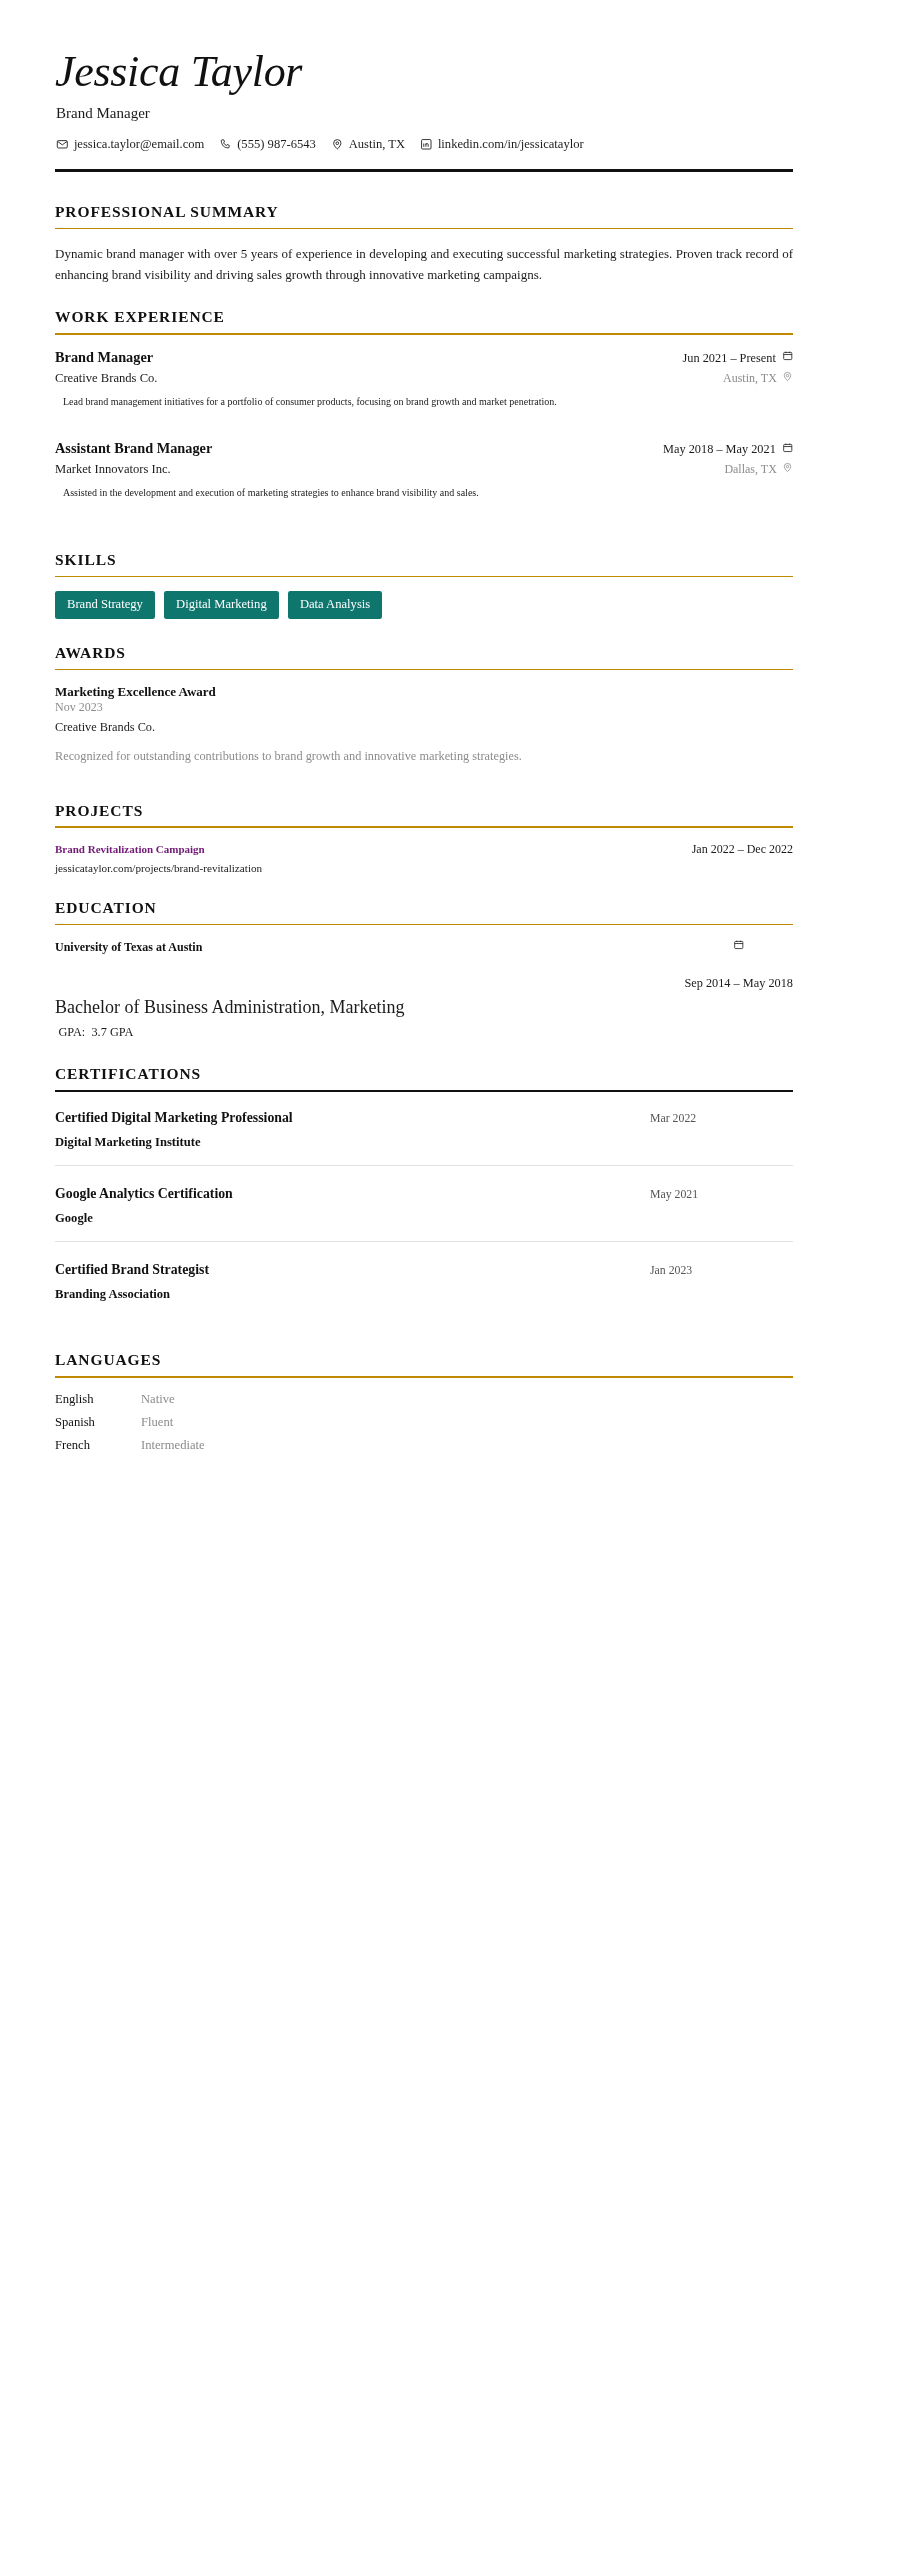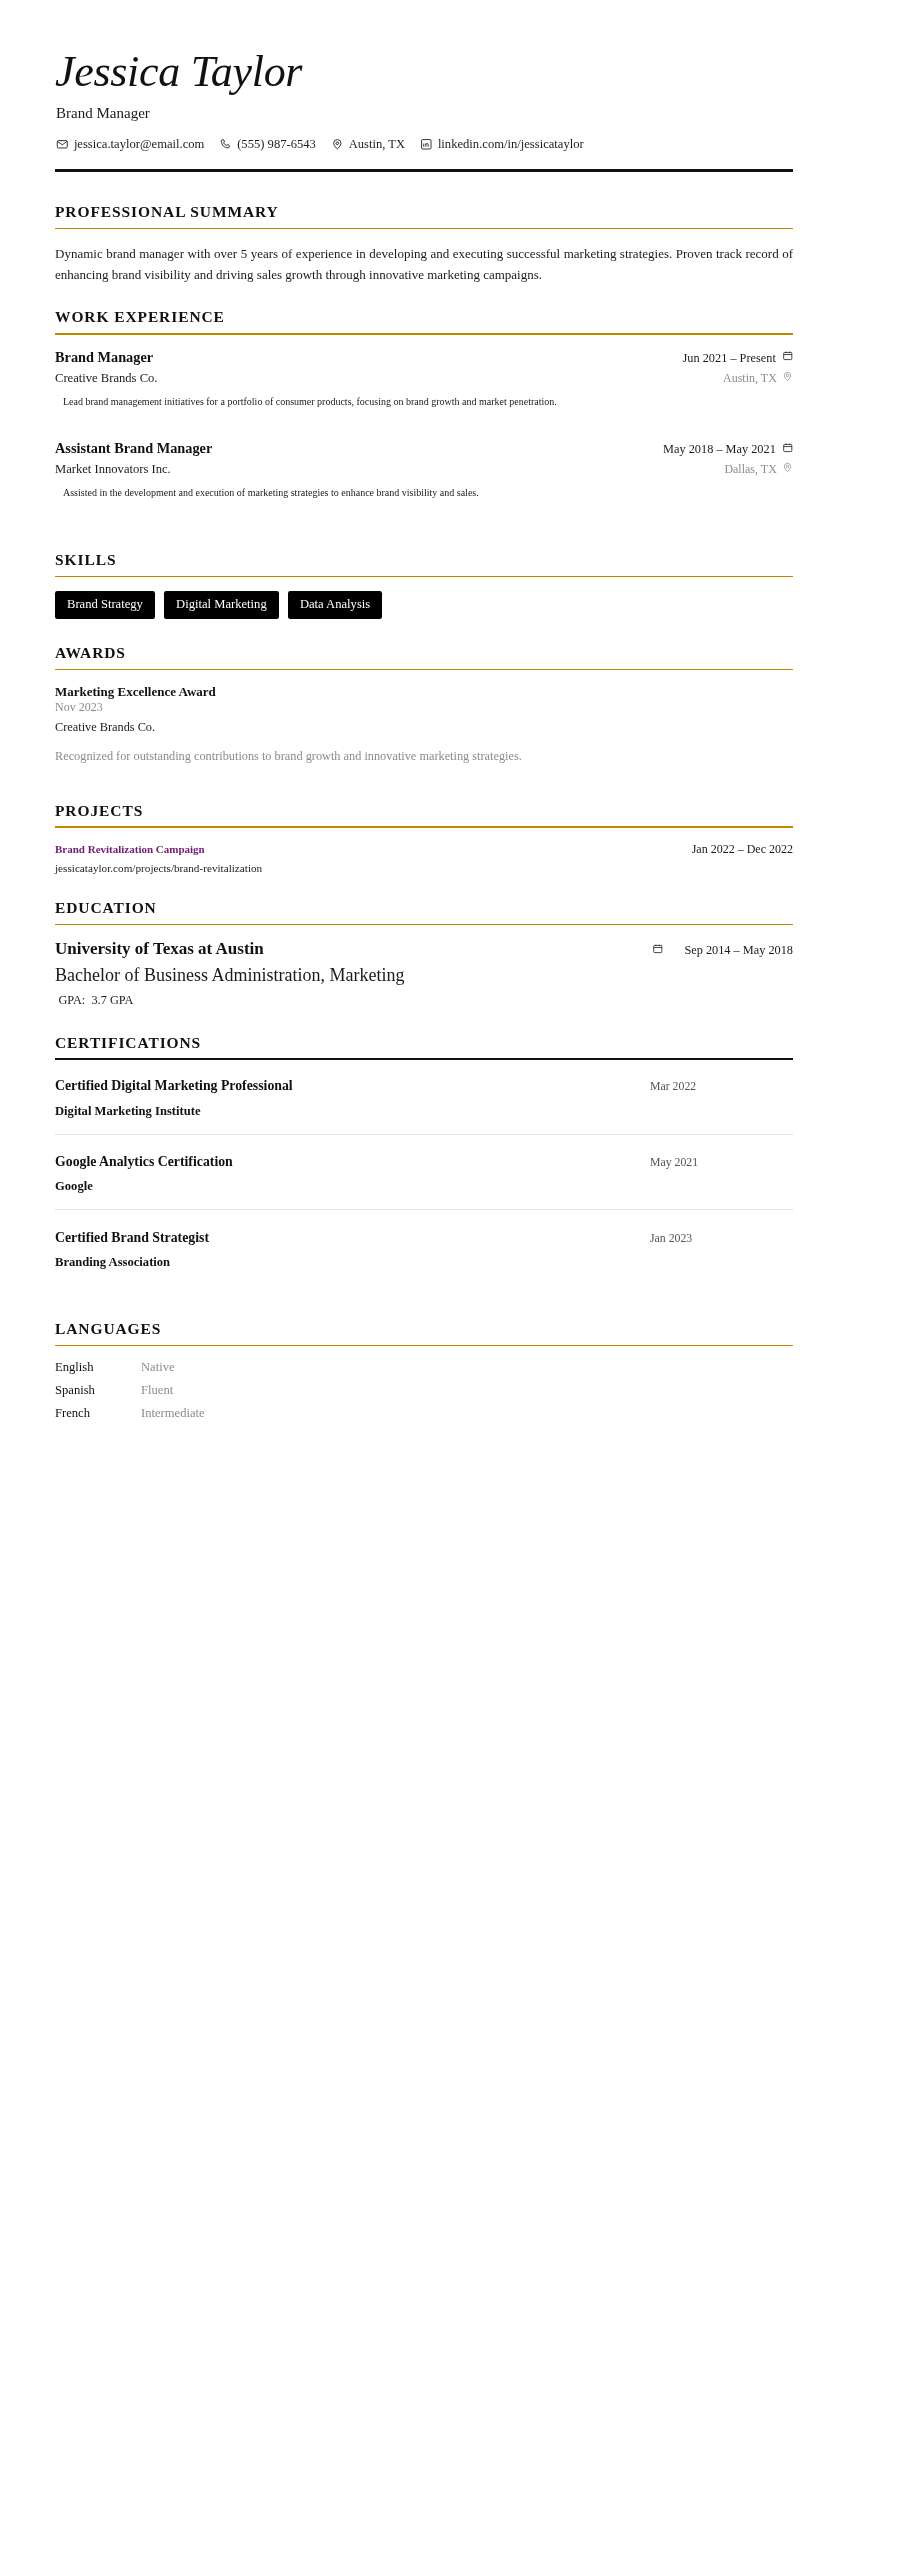--- a/index.html
+++ b/index.html
@@ -144,21 +144,21 @@
   }
 
   
   .skills-row {
     display: flex;
     flex-wrap: wrap;
     gap: 9.2px;
     margin-bottom: 25px;
   }
   .skill-chip {
-    background: #000000;
+    background: #0f766e;
     color: #ffffff;
     font-size: 12.6px;
     padding: 6.3px 12px;
     border-radius: 2.3px;
     line-height: 1.2;
   }
 
   
   .award-head {
     display: flex;
@@ -192,28 +192,29 @@
     margin-top: 9.2px;
     max-width: 798px;
   }
 
   
   .edu-head {
     display: flex;
     justify-content: space-between;
     align-items: baseline;
   }
-  .edu-school { font-weight: 700; font-size: 17px; color: #111111; }
+  .edu-school { font-weight: 700; font-size: 12px; color: #111111; }
   .edu-date {
     font-size: 12.3px;
     color: #1b1b1b;
     display: flex;
     align-items: center;
     gap: 21px;
     white-space: nowrap;
+    flex-direction: column;
   }
   .edu-degree { font-size: 18px; color: #1b1b1b; margin-top: 6.3px; }
   .edu-gpa { font-size: 12.3px; color: #1b1b1b; margin-top: 6.9px; padding-left: 3.4px; }
 
   
   .cert-item {
     padding: 4.6px 0 15px 0;
     border-bottom: 0.6px solid #e2e2e2;
     margin-bottom: 15px;
   }

